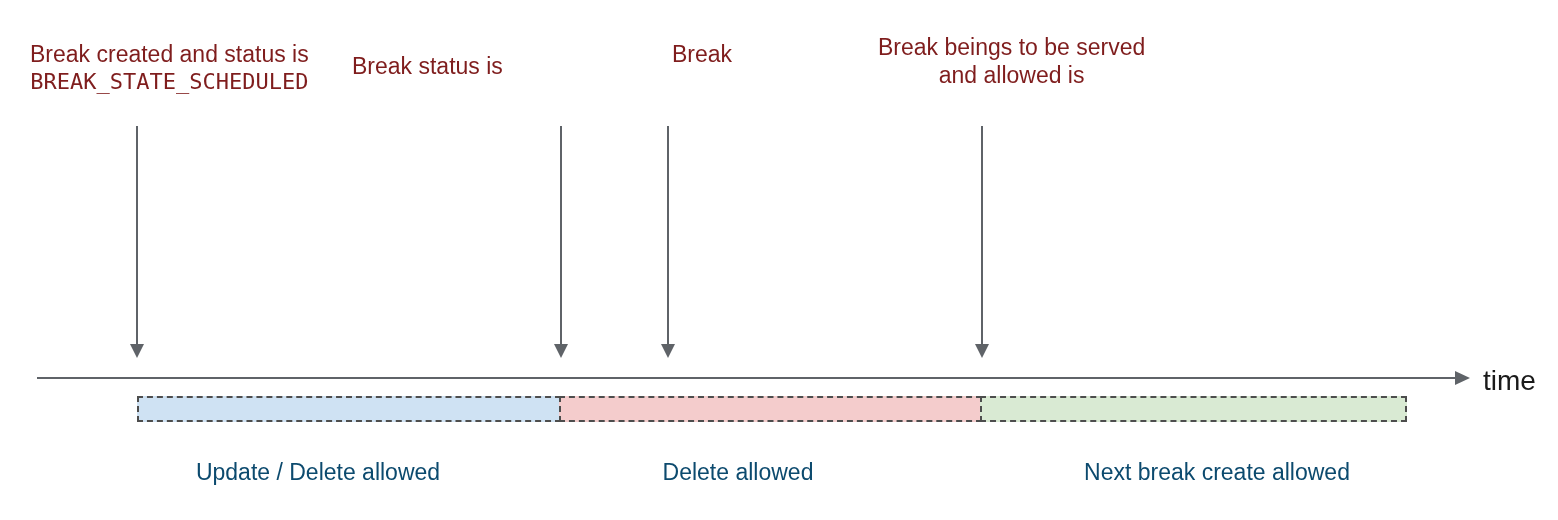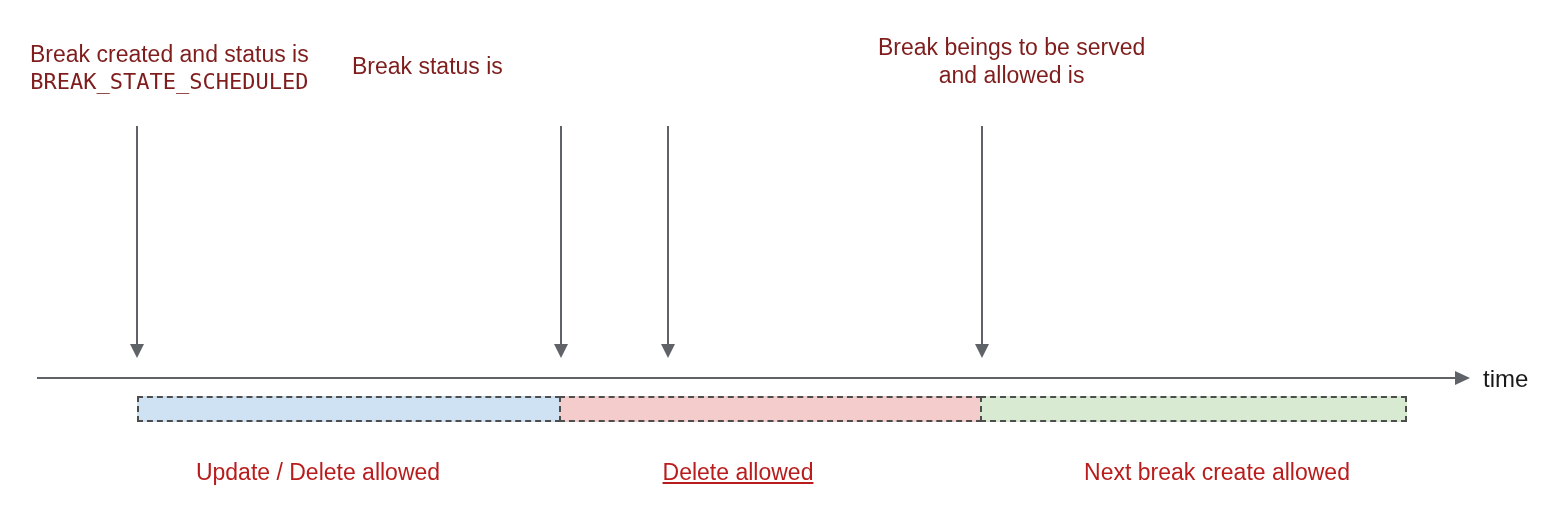--- a/index.html
+++ b/index.html
@@ -74,21 +74,21 @@
     top: -6px;
     width: 0; height: 0;
     border-top: 7px solid transparent;
     border-bottom: 7px solid transparent;
     border-left: 15px solid #5f6368;
   }
   .time-label {
     position: absolute;
     left: 1483px;
     top: 365px;
-    font-size: 24px;
+    font-size: 28px;
     color: #1a1a1a;
   }
 
   
   .segment {
     position: absolute;
     top: 396px;
     height: 26px;
     box-sizing: border-box;
     border: 2px dashed #4d4d4d;
@@ -97,41 +97,42 @@
   #seg-delete        { left: 559px; width: 423px; background: #f4cccc; }
   #seg-next-break    { left: 980px; width: 427px; background: #d9ead3; }
 
   
   .seg-label {
     position: absolute;
     top: 459px;
     transform: translateX(-50%);
     font-size: 23px;
     white-space: nowrap;
-    color: #b91c1c;
+    color: #0c4a6e;
   }
   #label-update-delete { left: 318px; }
-  #label-delete        { left: 738px; text-decoration: underline; }
+  #label-delete        { left: 738px; }
   #label-next-break    { left: 1217px; text-align: center; }
 </style>
 </head>
 <body>
 
 <div class="canvas">
 
   <div class="annotation" id="ann-scheduled">
     <div>Break created and status is</div>
     <div class="mono">BREAK_STATE_SCHEDULED</div>
   </div>
 
   <div class="annotation" id="ann-decisioned">
     <div>Break status is</div>
   </div>
 
   <div class="annotation" id="ann-expected-start">
+    <div>Break</div>
   </div>
 
   <div class="annotation" id="ann-completed">
     <div>Break beings to be served</div>
     <div>and allowed is</div>
   </div>
 
   <div class="v-arrow" id="arrow-1"></div>
   <div class="v-arrow" id="arrow-2"></div>
   <div class="v-arrow" id="arrow-3"></div>

